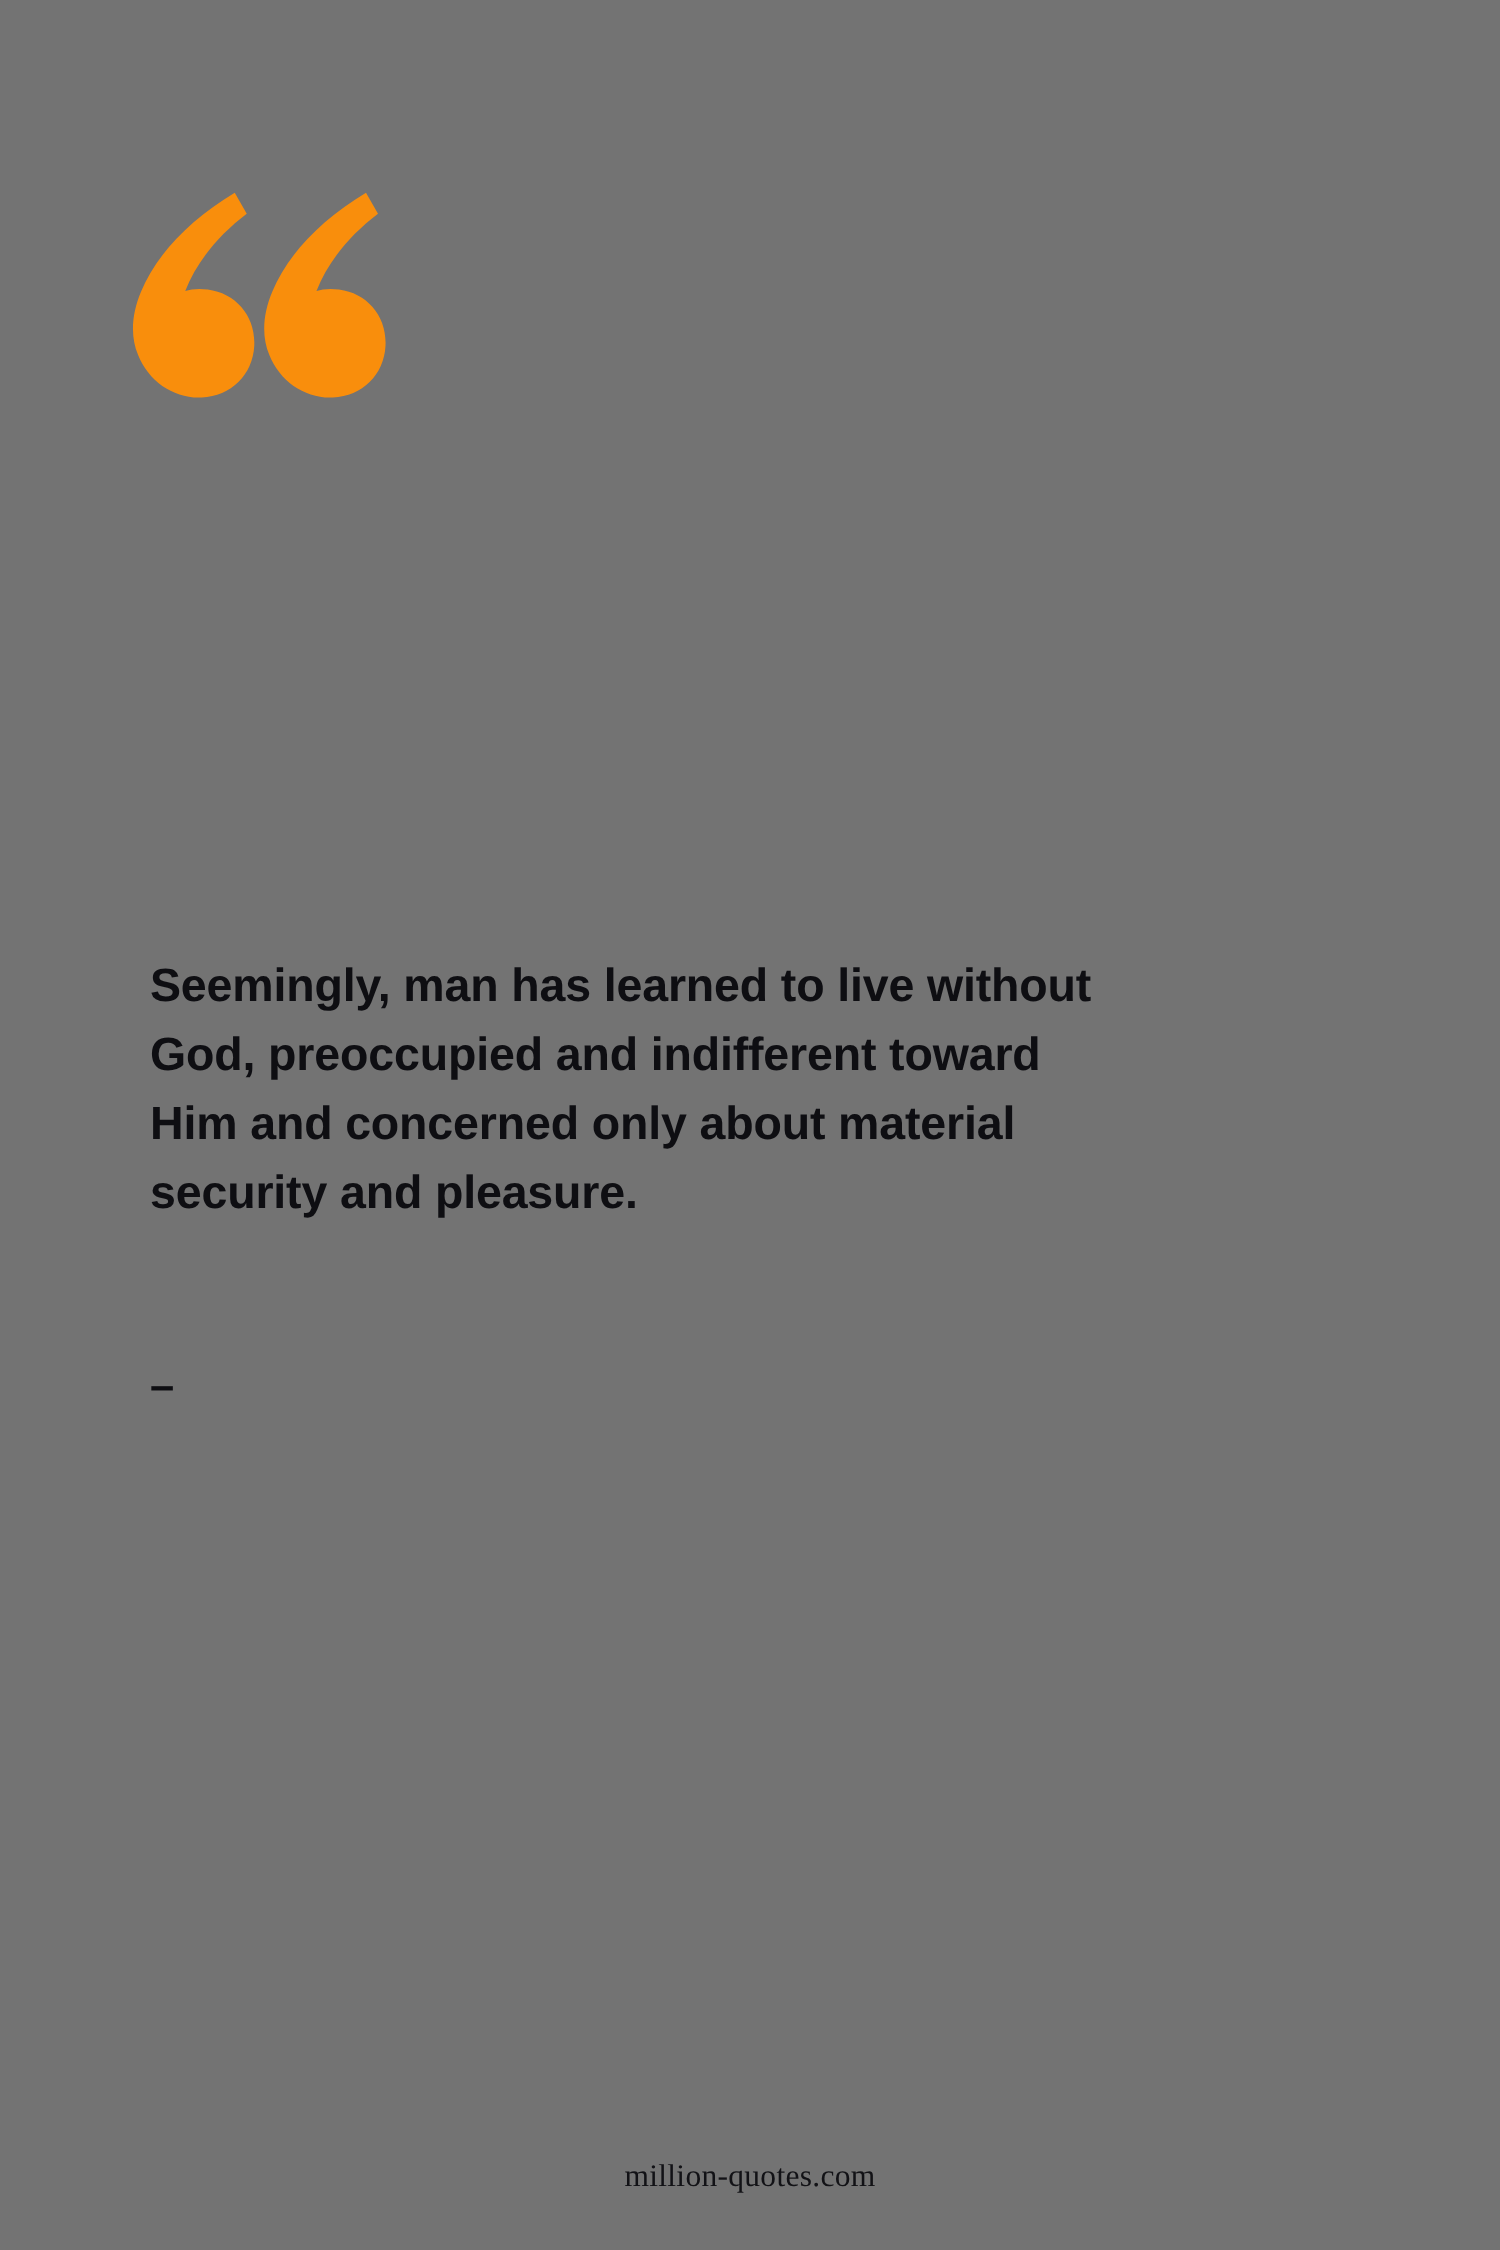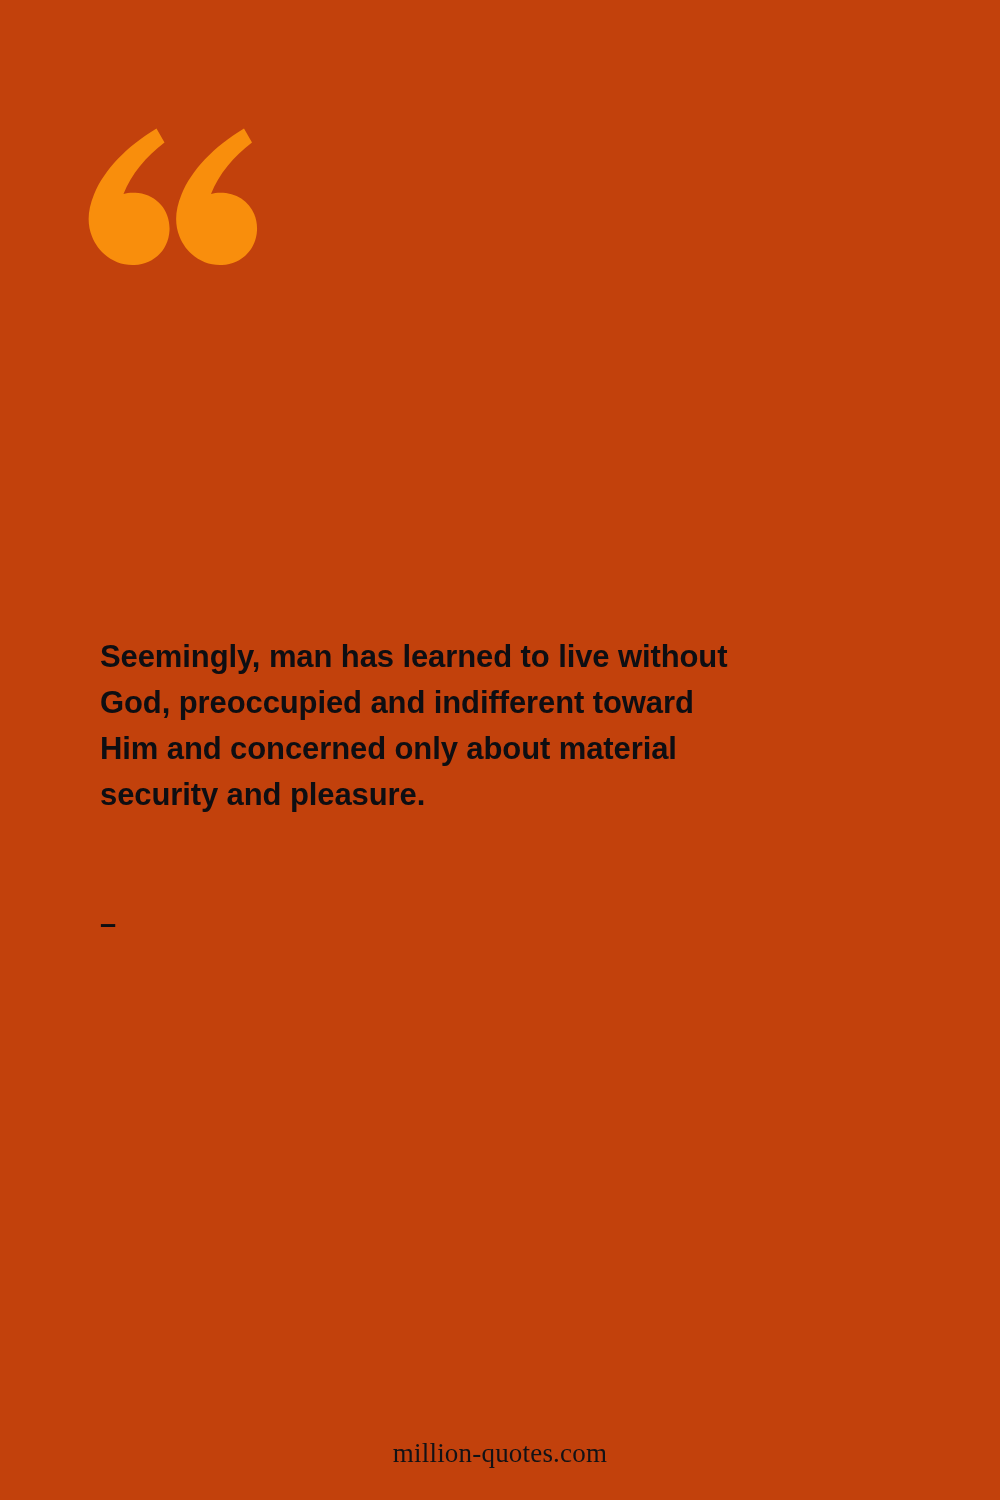--- a/index.html
+++ b/index.html
@@ -8,21 +8,21 @@
     padding: 0;
   }
   body {
     font-family: "Liberation Sans", sans-serif;
   }
 
   .quote-card {
     position: relative;
     width: 1000px;
     height: 1500px;
-    background: #c2410c;
+    background: #737373;
     overflow: hidden;
     box-sizing: border-box;
   }
 
   
   .quote-mark {
     position: absolute;
     left: 86px;
     top: 126px;
     width: 170px;
@@ -78,21 +78,21 @@
   
   .footer {
     position: absolute;
     left: 0;
     right: 0;
     top: 1438px;
     text-align: center;
   }
   .footer-link {
     font-family: "Liberation Serif", serif;
-    font-size: 27px;
+    font-size: 21px;
     font-weight: 400;
     color: #121216;
     letter-spacing: 0.2px;
     text-decoration: none;
   }
 </style>
 </head>
 <body>
 
 <div class="quote-card">

